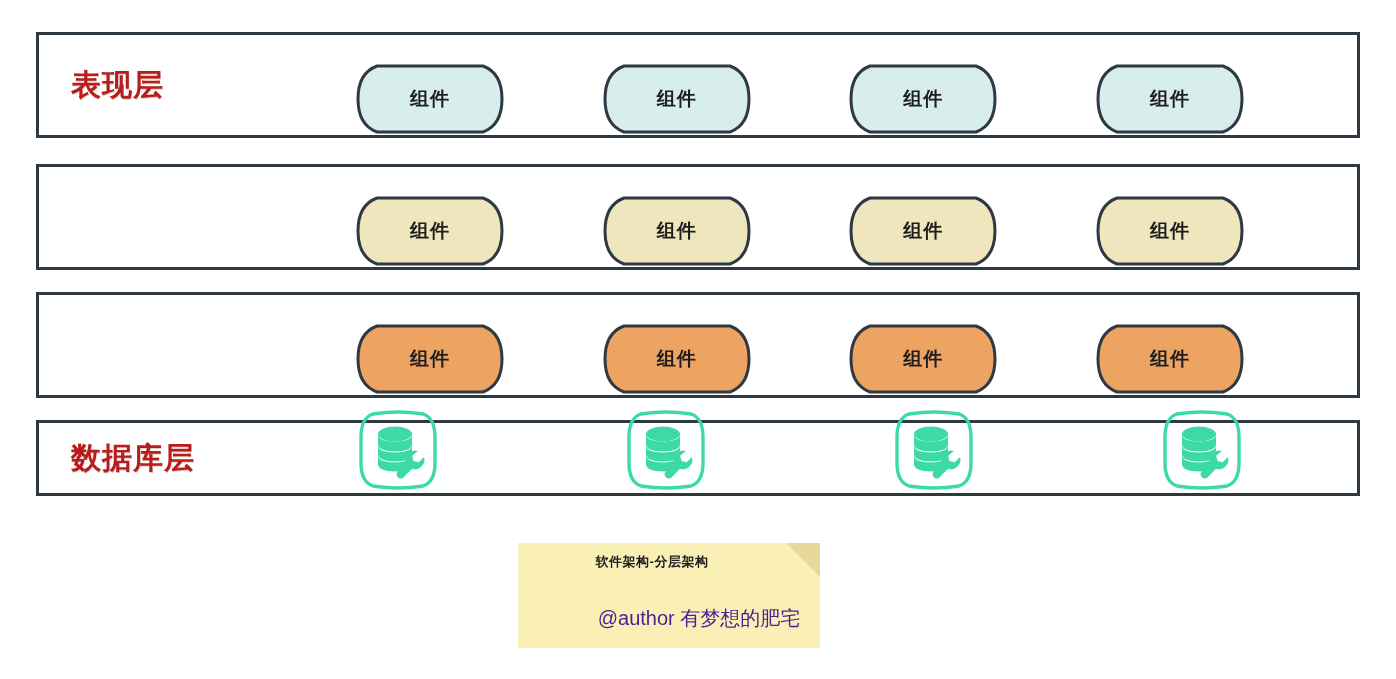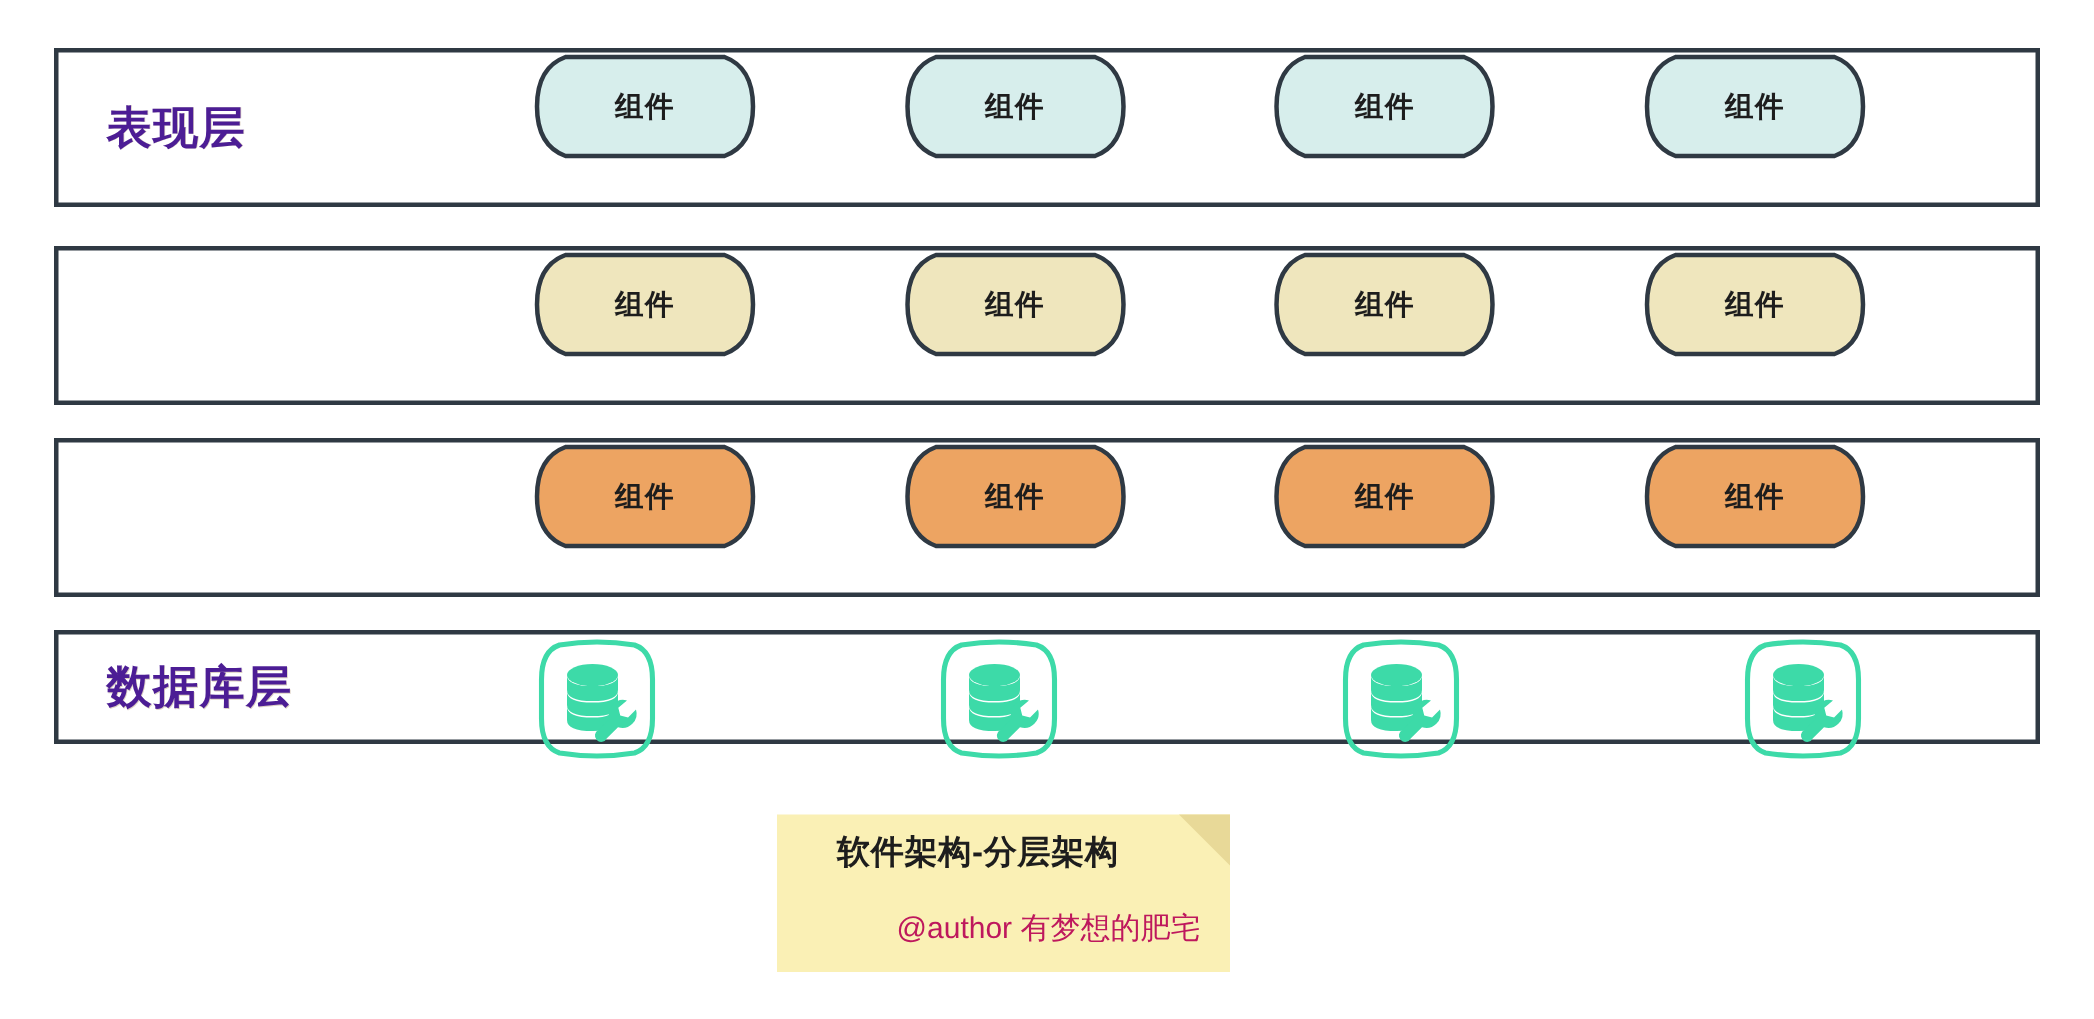--- a/index.html
+++ b/index.html
@@ -37,34 +37,34 @@
   .layer-row.r0 { top: 32px;  height: 106px; }
   .layer-row.r1 { top: 164px; height: 106px; }
   .layer-row.r2 { top: 292px; height: 106px; }
   .layer-row.r3 { top: 420px; height: 76px; }
 
   .layer-label {
     position: absolute;
     left: 32px;
     font-size: 30px;
     font-weight: bold;
-    color: #4c1d95;
+    color: #b91c1c;
     letter-spacing: 1px;
     white-space: nowrap;
     text-shadow: 0.5px 0.5px 0 rgba(120,70,20,0.25);
   }
 
   .node-strip {
     position: absolute;
     left: 316px;
     right: 112px;
     top: 0;
     bottom: 0;
     display: flex;
-    align-items: flex-start;
+    align-items: flex-end;
     justify-content: space-between;
   }
 
   
   .pill {
     position: relative;
     width: 150px;
     height: 72px;
     display: flex;
     align-items: center;
@@ -114,33 +114,33 @@
     height: 0;
     border-top: 34px solid #e8d998;
     border-left: 34px solid transparent;
   }
   #caption-title {
     position: absolute;
     left: 0;
     top: 10px;
     width: 268px;
     text-align: center;
-    font-size: 22px;
+    font-size: 13px;
     font-weight: bold;
     color: #1d1d1d;
     letter-spacing: 0.5px;
   }
   #caption-author {
     position: absolute;
     left: 0;
     top: 62px;
     width: 362px;
     text-align: center;
     font-size: 20px;
-    color: #be185d;
+    color: #4c1d95;
   }
 </style>
 </head>
 <body>
 
 <div id="canvas">
 
   <div class="layer-row r0">
     <div class="layer-label">表现层</div>
     <div class="node-strip">

